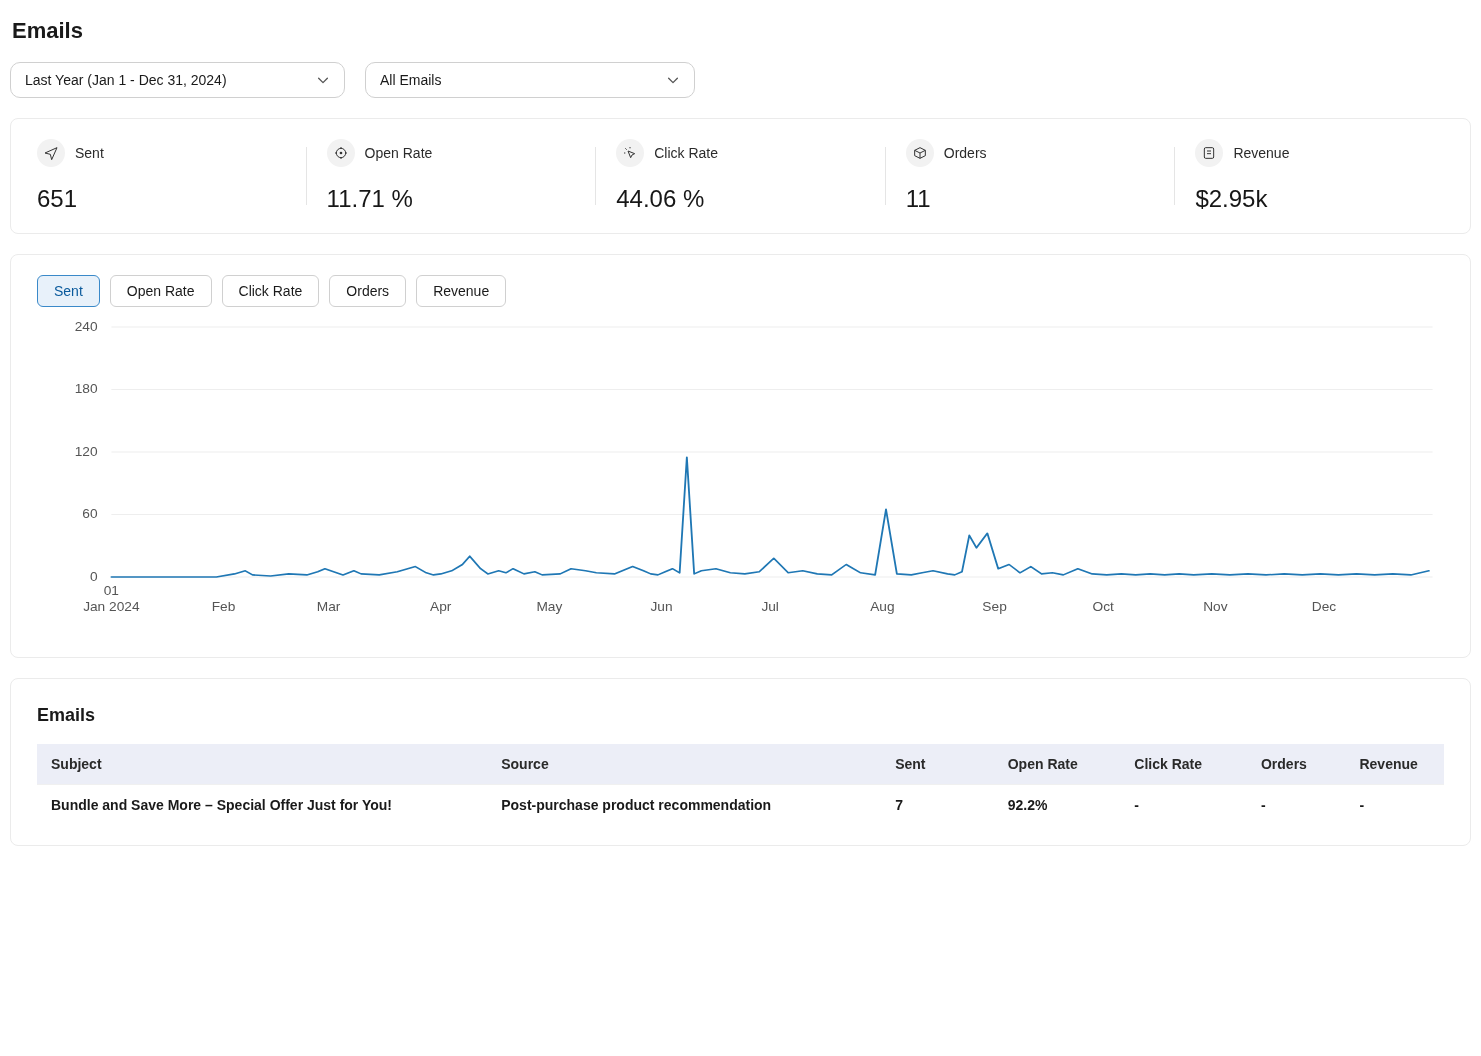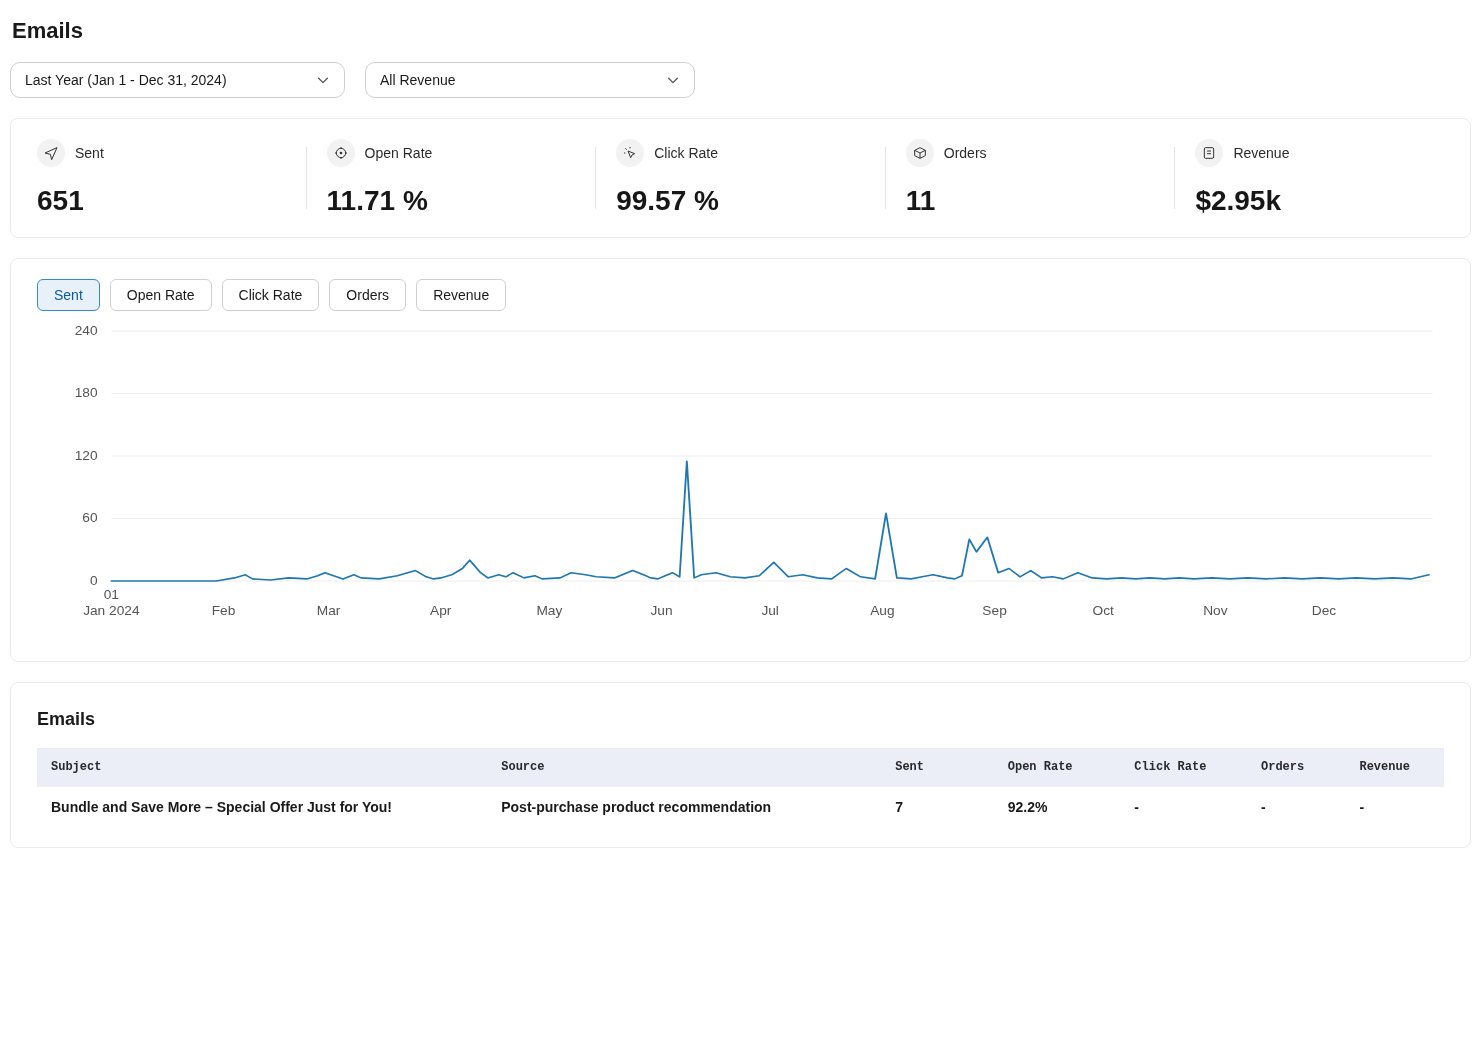--- a/index.html
+++ b/index.html
@@ -35,57 +35,57 @@
   .overview-grid{display:flex;align-items:stretch;gap:0;}
   .metric{flex:1 1 0;padding:0 10px 0 0;min-width:0;}
   .sep{width:1px;background:#e5e5e5;margin:8px 20px;}
   .metric-head{display:flex;align-items:center;gap:10px;margin-bottom:18px;}
   .metric-icon{
     width:28px;height:28px;border-radius:50%;background:#f2f2f2;
     display:flex;align-items:center;justify-content:center;
   }
   .metric-icon svg{width:16px;height:16px;stroke:#333;fill:none;stroke-width:1.5}
   .metric-name{color:#2b2b2b;font-size:14px;}
-  .metric-value{font-size:28px;font-weight:700;color:#171717;}
+  .metric-value{font-size:24px;font-weight:400;color:#171717;}
   .perf-tabs{display:flex;gap:10px;margin:0 0 10px 0;}
   .pill{
     border:1px solid var(--pill-border);border-radius:6px;
     padding:7px 16px;cursor:pointer;background:#fff;font-size:14px;
   }
   .pill.active{border-color:var(--pill-active-border);background:var(--pill-active-bg);color:#0a5a9c;}
   .chart-wrap{position:relative;height:320px;margin-top:4px;}
   svg.chart{width:100%;height:100%;display:block}
   .axis-text{font-size:12px;fill:#555;}
   .gridline{stroke:#eee;stroke-width:1}
   .plotline{stroke:var(--accent);stroke-width:1.6;fill:none;stroke-linejoin:round;stroke-linecap:round}
   .table{width:100%;border-collapse:collapse;margin-top:12px;}
   .table th{
     text-align:left;background:var(--header-bg);font-weight:600;
-    padding:12px 14px;font-size:12px;color:#2a2a2a;font-family:Liberation Mono, monospace;
+    padding:12px 14px;font-size:14px;color:#2a2a2a;
   }
   .table td{padding:12px 14px;border-top:1px solid #f0f0f0;font-weight:bold;}
   .table th:nth-child(n+3),.table td:nth-child(n+3){text-align:left}
 </style>
 </head>
 <body>
 <div class="page">
 
 <h1 class="page-title">Emails</h1>
 
 <div class="filters">
   <div class="dropdown" style="min-width:335px">
     <span class="label">Last Year (Jan 1 - Dec 31, 2024)</span>
     <span class="chev">
       <svg viewBox="0 0 16 16">
             <path d="M3 6l5 5 5-5" fill="none" stroke="#555" stroke-width="1.5" stroke-linecap="round" stroke-linejoin="round"></path>
           </svg>
     </span>
   </div>
   <div class="dropdown" style="min-width:330px">
-    <span class="label">All Revenue</span>
+    <span class="label">All Emails</span>
     <span class="chev">
       <svg viewBox="0 0 16 16">
             <path d="M3 6l5 5 5-5" fill="none" stroke="#555" stroke-width="1.5" stroke-linecap="round" stroke-linejoin="round"></path>
           </svg>
     </span>
   </div>
 </div>
 
 <div class="card">
   <div class="overview-grid" id="overview-grid">
@@ -118,21 +118,21 @@
         <div class="metric">
           <div class="metric-head">
             <span class="metric-icon">
               <svg viewBox="0 0 24 24">
                 <path d="M9 9l10 4-4 2-2 4-4-10z"></path>
                 <path d="M5 5l2 2M12 3v2M3 12h2"></path>
               </svg>
             </span>
             <span class="metric-name">Click Rate</span>
           </div>
-          <div class="metric-value">99.57 %</div>
+          <div class="metric-value">44.06 %</div>
         </div>
         <div class="sep"></div>
         <div class="metric">
           <div class="metric-head">
             <span class="metric-icon">
               <svg viewBox="0 0 24 24">
                 <path d="M4 8l8-4 8 4v8l-8 4-8-4V8z"></path>
                 <path d="M4 8l8 4 8-4M12 12v8"></path>
               </svg>
             </span>

